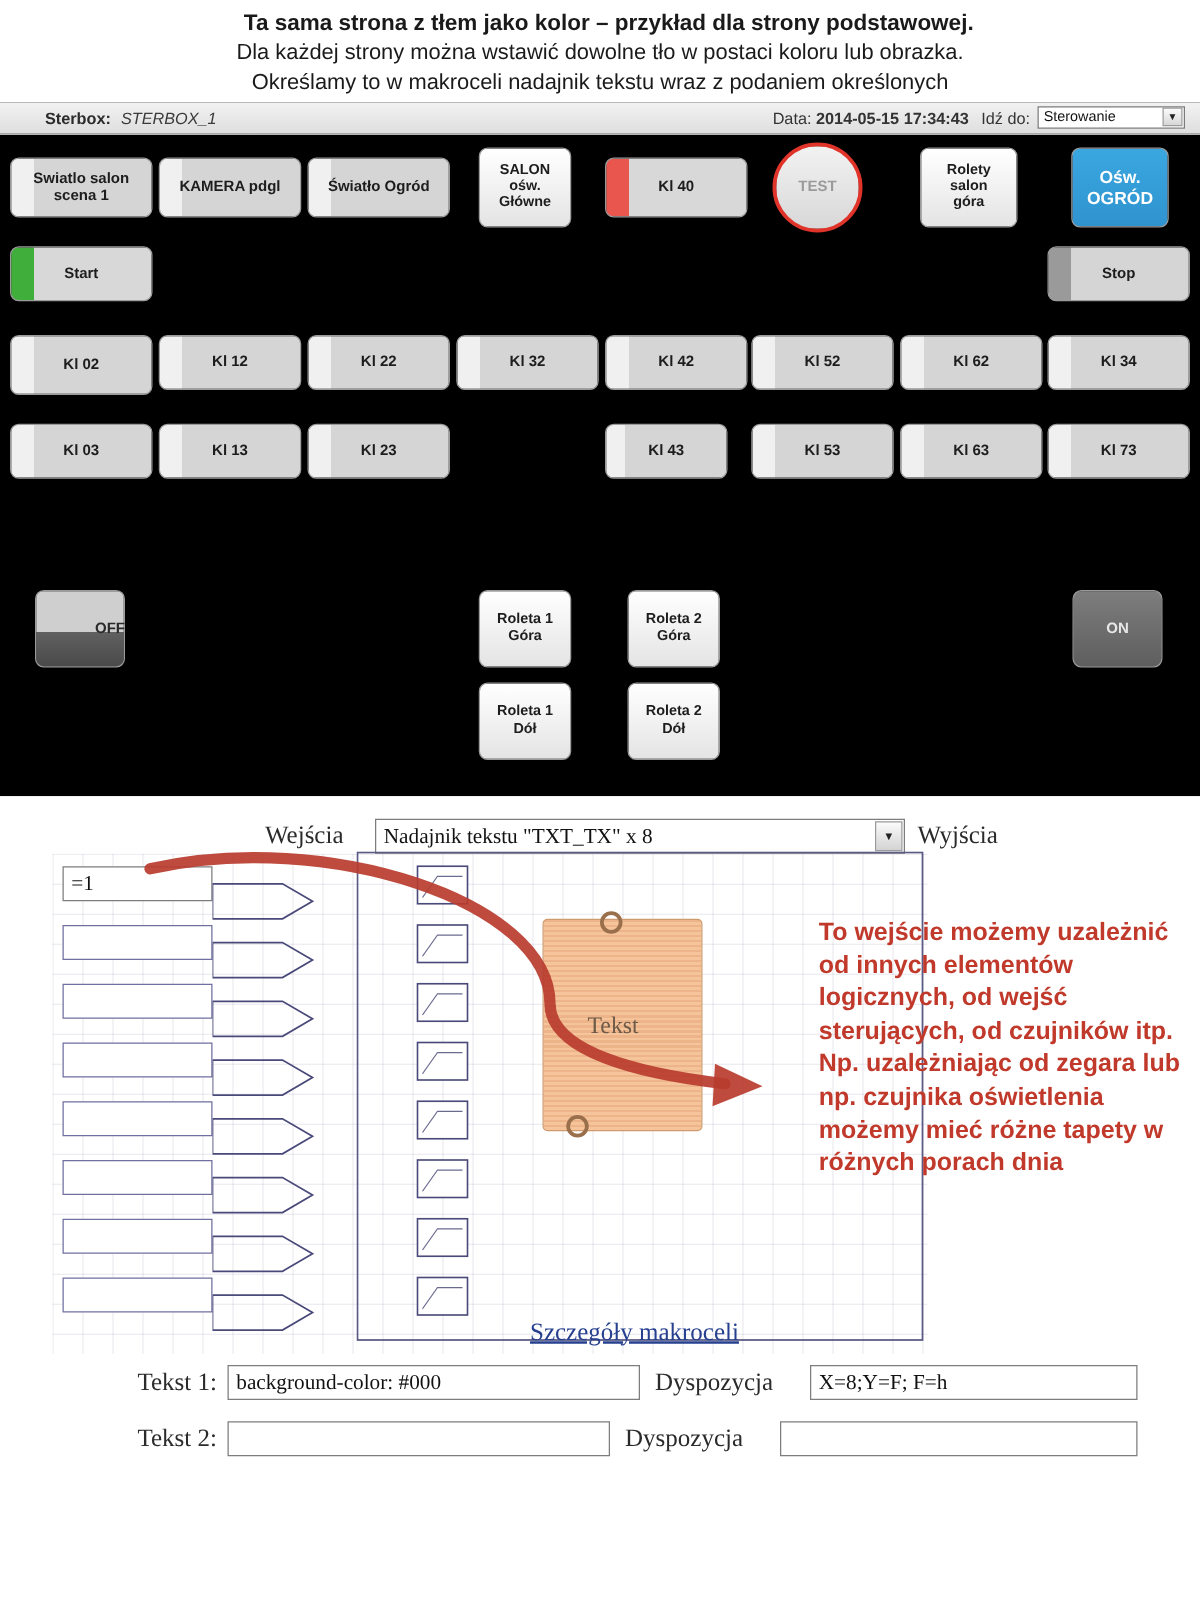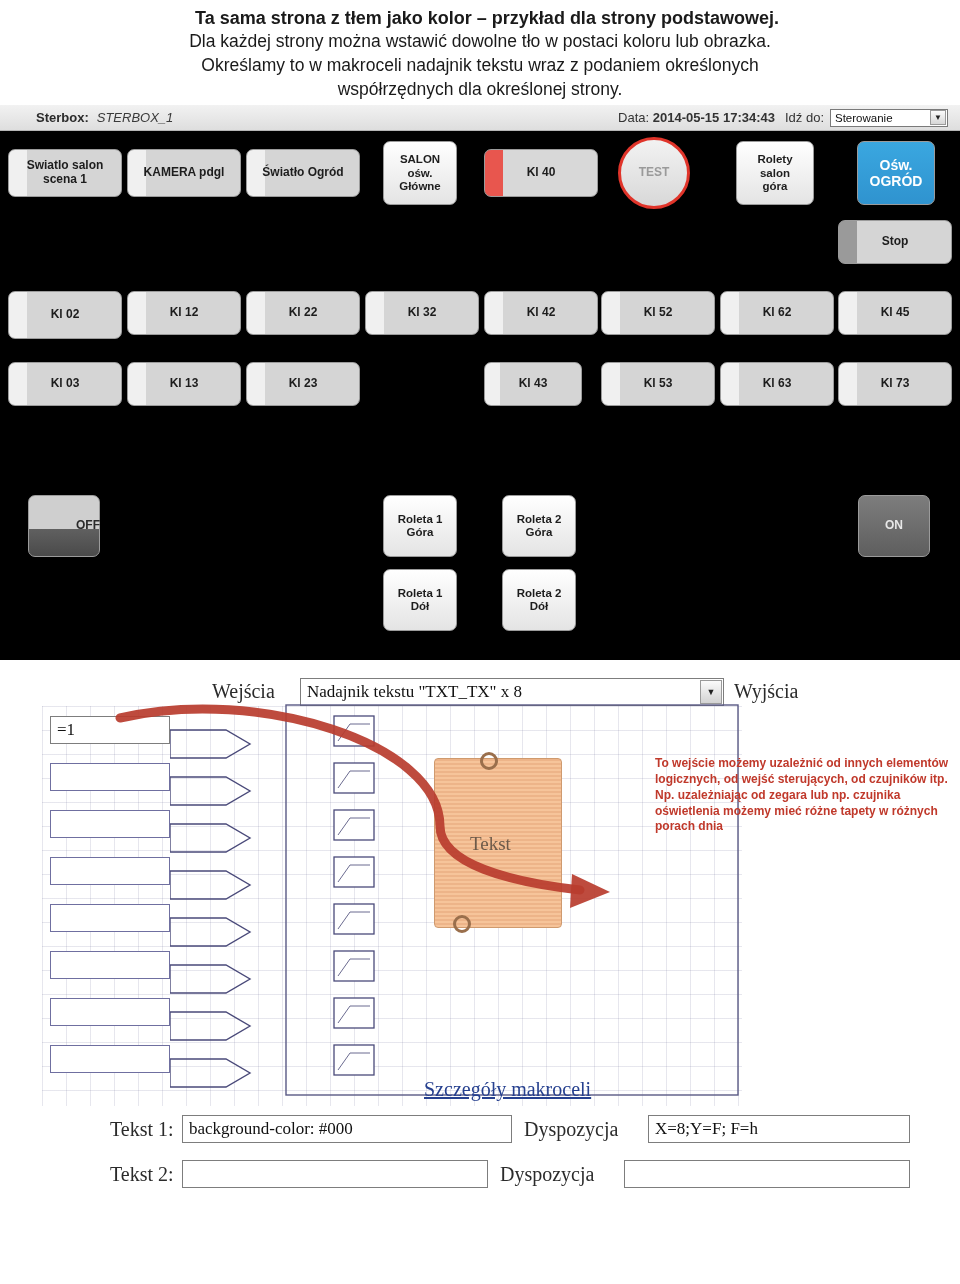--- a/index.html
+++ b/index.html
@@ -154,21 +154,21 @@
     color: #6d5a49;
   }
   .ring {
     position: absolute;
     width: 18px; height: 18px; border-radius: 50%;
     border: 3px solid #9a6f4c;
   }
 
   .arrow-note {
     position: absolute;
-    font-size: 12px;
+    font-size: 20px;
     font-weight: bold;
     color: #c0392b;
     line-height: 1.32;
     width: 300px;
   }
 
   .underline-label {
     position: absolute;
     font-family: "Liberation Serif", serif;
     font-size: 20px;
@@ -184,21 +184,20 @@
     background-size: 24px 24px;
   }
 </style>
 </head>
 <body>
 
 <div class="intro">
   <div class="line bold">Ta sama strona z tłem jako kolor – przykład dla strony podstawowej.</div>
   <div class="line">Dla każdej strony można wstawić dowolne tło w postaci koloru lub obrazka.</div>
   <div class="line">Określamy to w makroceli nadajnik tekstu wraz z podaniem określonych</div>
-  <div class="line">współrzędnych dla określonej strony.</div>
 </div>
 
 <div class="panel">
 
   <div class="panel-top">
     <span class="pt-label">Sterbox:</span>
     <span class="pt-name">STERBOX_1</span>
     <span class="pt-date">
       <span>Data:</span>
       <b>2014-05-15 17:34:43</b>
@@ -218,30 +217,31 @@
 ośw.
 Główne</div>
   <div class="btn split-red" style="left:484px;top:44px;  width:114px; height:48px;text-align:right;">Kl 40</div>
   <div class="btn round" style="left:618px;top:32px;  width:72px;  height:72px; border:3px solid #e0342a; background:linear-gradient(#f2f2f2,#d8d8d8); color:#9a9a9a;">TEST</div>
   <div class="btn light" style="left:736px;top:36px;  width:78px;  height:64px; font-size:11.5px;">Rolety
 salon
 góra</div>
   <div class="btn blue" style="left:857px;top:36px;  width:78px;  height:64px; font-size:14px;">Ośw.
 OGRÓD</div>
 
+  <div class="btn split-green" style="left:8px;  top:115px; width:114px; height:44px;">Start</div>
   <div class="btn split-left-grey" style="left:838px;top:115px; width:114px; height:44px; background:linear-gradient(90deg,#9a9a9a 0 16%, #d5d5d5 16% 100%);">Stop</div>
 
   <div class="btn split-left-grey" style="left:8px;  top:186px; width:114px; height:48px;">Kl 02</div>
   <div class="btn split-left-grey" style="left:127px;top:186px; width:114px; height:44px;">Kl 12</div>
   <div class="btn split-left-grey" style="left:246px;top:186px; width:114px; height:44px;">Kl 22</div>
   <div class="btn split-left-grey" style="left:365px;top:186px; width:114px; height:44px;">Kl 32</div>
   <div class="btn split-left-grey" style="left:484px;top:186px; width:114px; height:44px;">Kl 42</div>
   <div class="btn split-left-grey" style="left:601px;top:186px; width:114px; height:44px;">Kl 52</div>
   <div class="btn split-left-grey" style="left:720px;top:186px; width:114px; height:44px;">Kl 62</div>
-  <div class="btn split-left-grey" style="left:838px;top:186px; width:114px; height:44px;">Kl 45</div>
+  <div class="btn split-left-grey" style="left:838px;top:186px; width:114px; height:44px;">Kl 34</div>
 
   <div class="btn split-left-grey" style="left:8px;  top:257px; width:114px; height:44px;">Kl 03</div>
   <div class="btn split-left-grey" style="left:127px;top:257px; width:114px; height:44px;">Kl 13</div>
   <div class="btn split-left-grey" style="left:246px;top:257px; width:114px; height:44px;">Kl 23</div>
   <div class="btn split-left-grey" style="left:484px;top:257px; width:98px; height:44px;">Kl 43</div>
   <div class="btn split-left-grey" style="left:601px;top:257px; width:114px; height:44px;">Kl 53</div>
   <div class="btn split-left-grey" style="left:720px;top:257px; width:114px; height:44px;">Kl 63</div>
   <div class="btn split-left-grey" style="left:838px;top:257px; width:114px; height:44px;">Kl 73</div>
 
   <div class="btn offbtn" style="left:28px; top:390px; width:72px; height:62px;padding-left:48px;">OFF</div>

